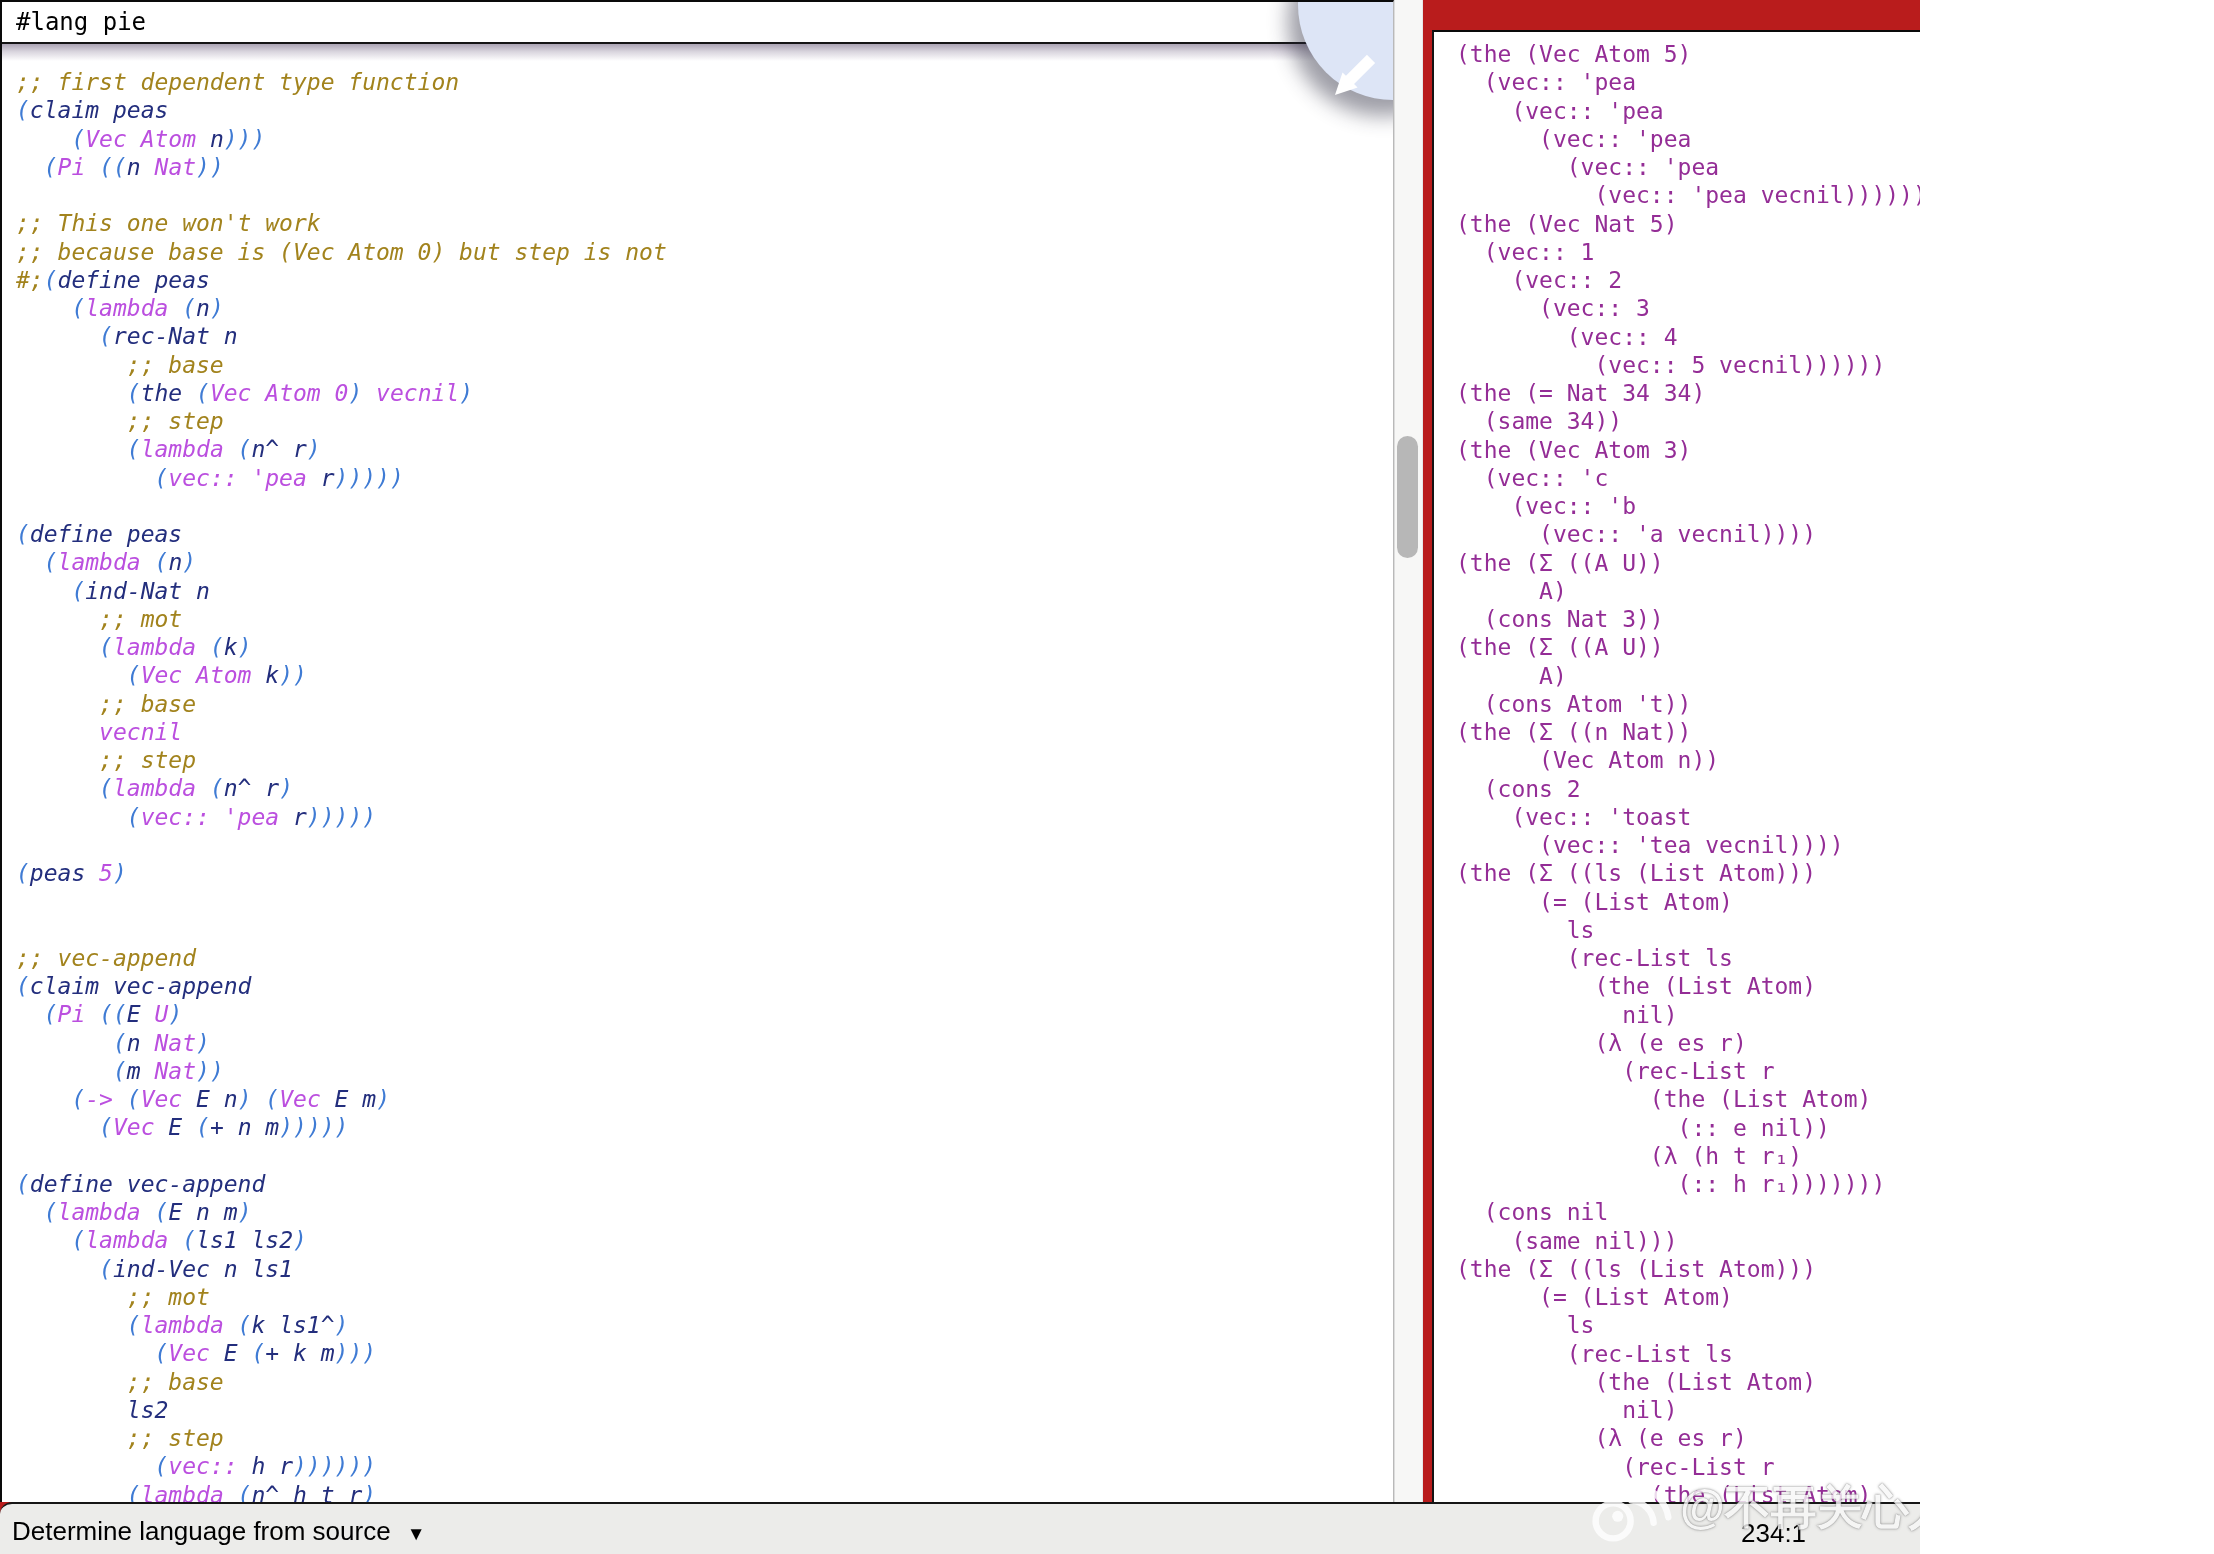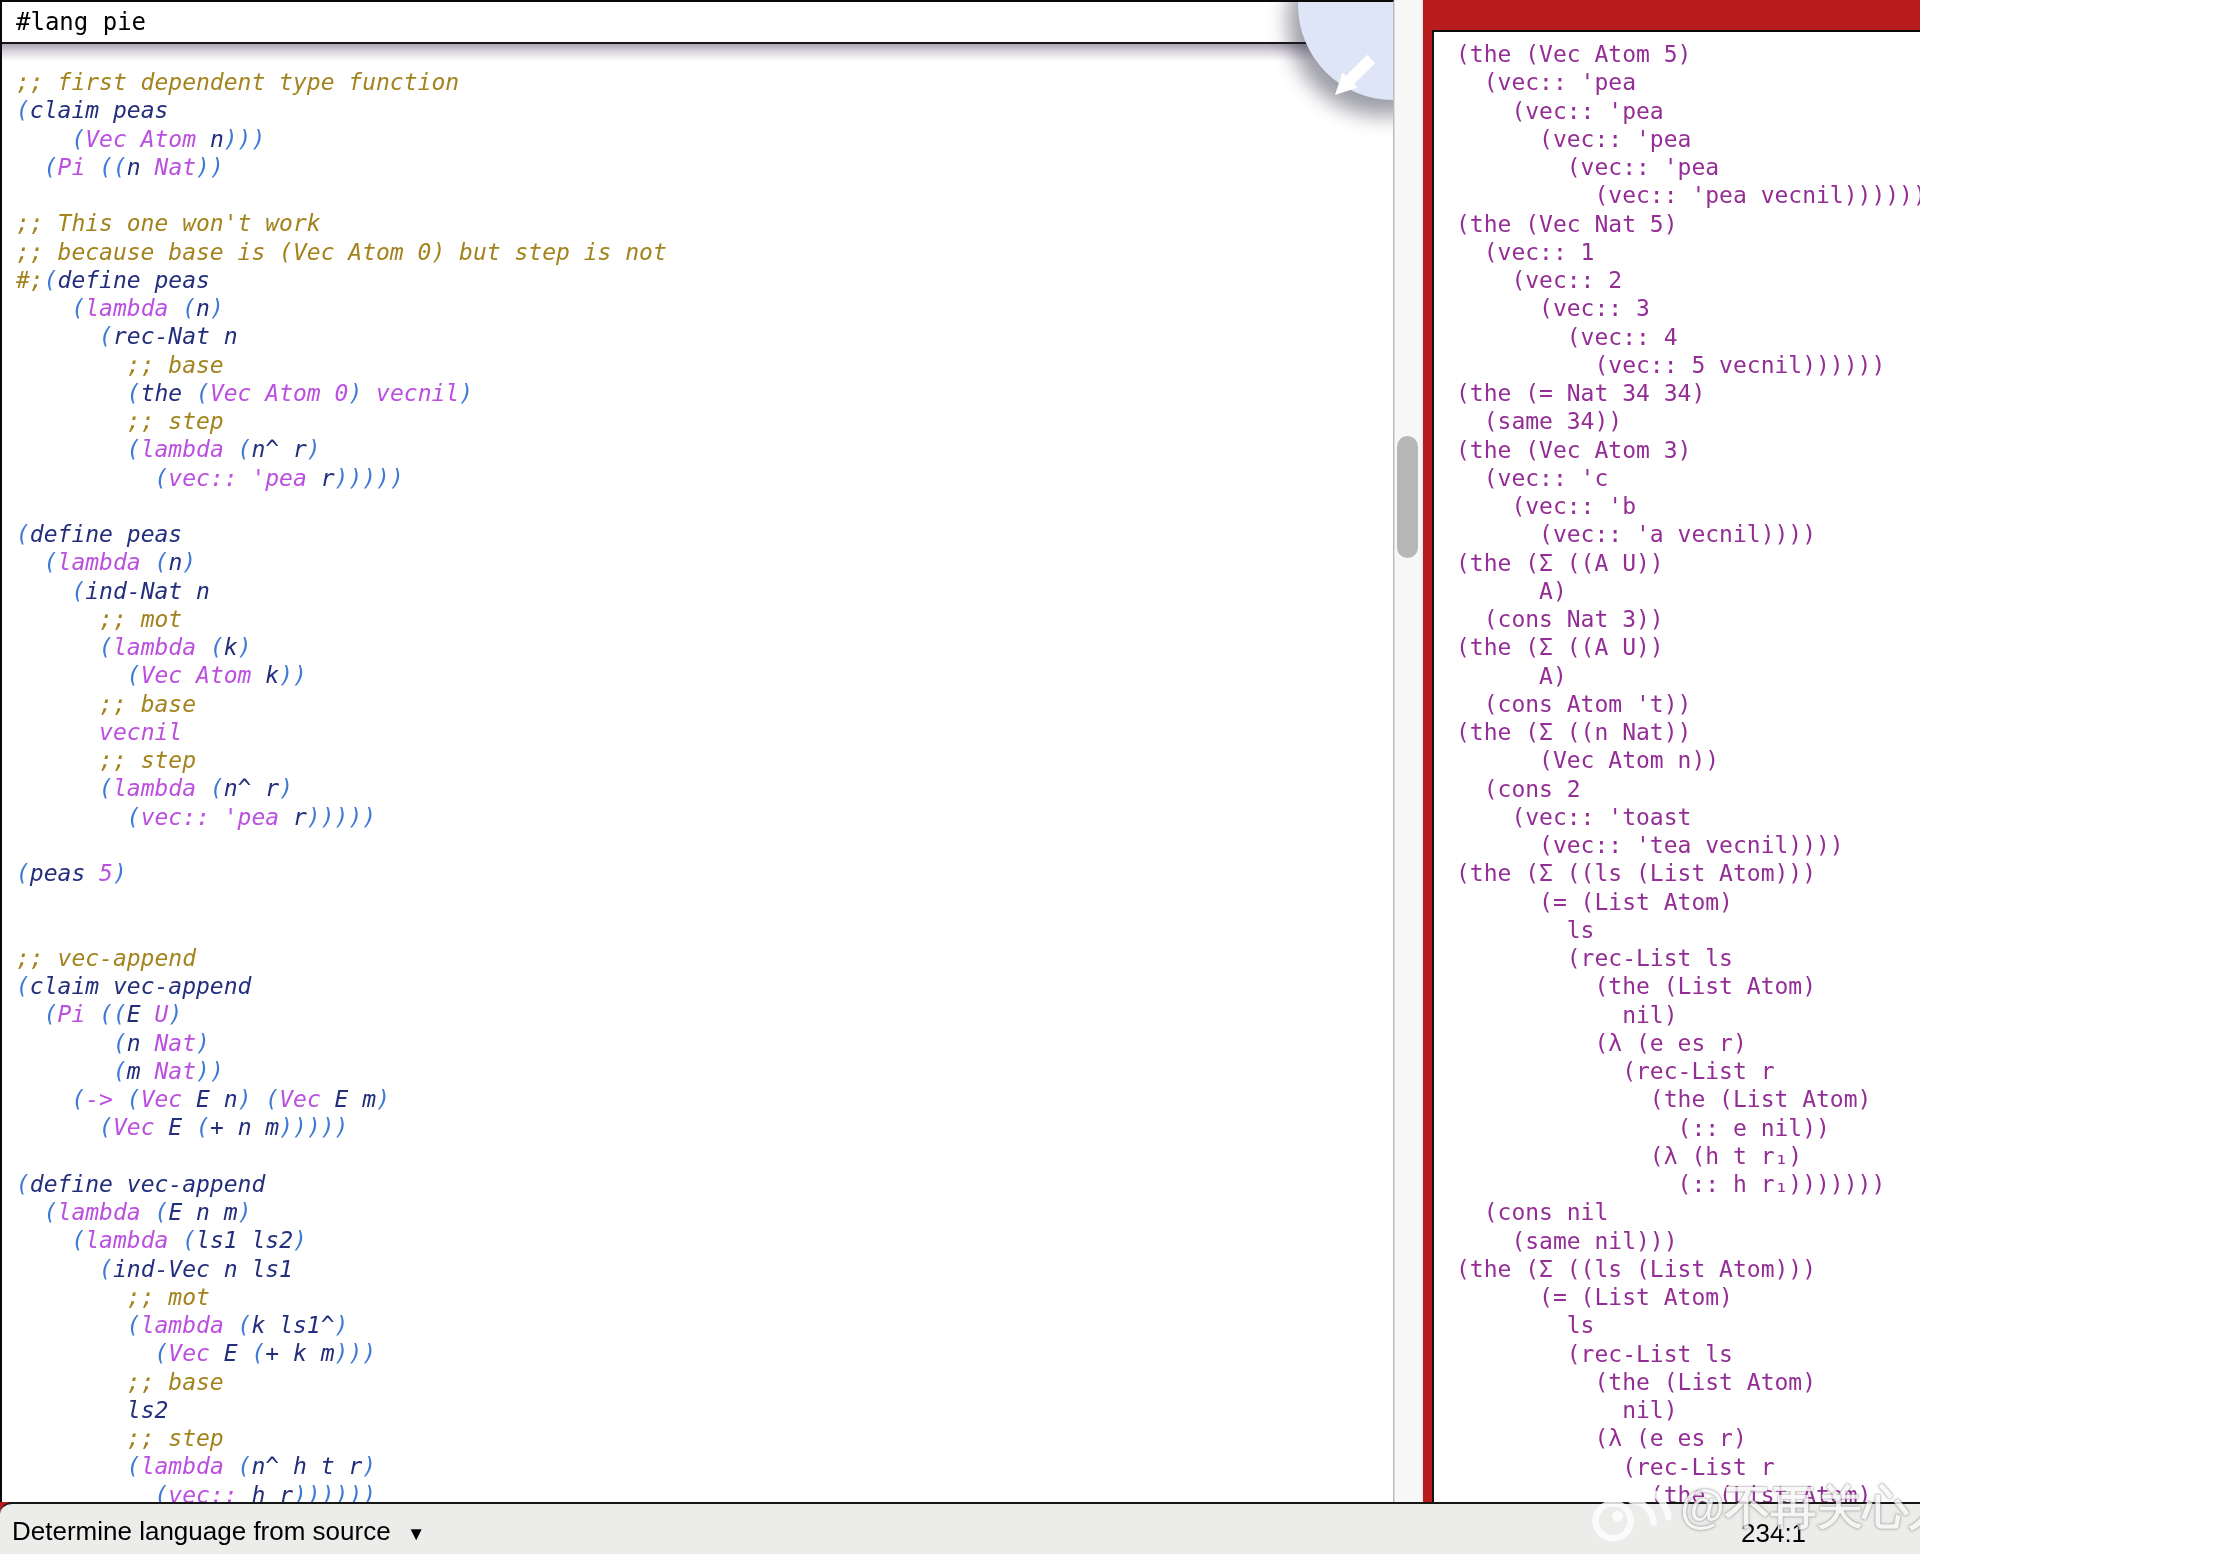--- a/index.html
+++ b/index.html
@@ -116,22 +116,22 @@
         <div class="code-line"><span class="t-p">(</span><span class="t-k">define vec-append</span></div>
         <div class="code-line"><span class="t-s">  </span><span class="t-p">(</span><span class="t-m">lambda</span><span class="t-s"> </span><span class="t-p">(</span><span class="t-k">E n m</span><span class="t-p">)</span></div>
         <div class="code-line"><span class="t-s">    </span><span class="t-p">(</span><span class="t-m">lambda</span><span class="t-s"> </span><span class="t-p">(</span><span class="t-k">ls1 ls2</span><span class="t-p">)</span></div>
         <div class="code-line"><span class="t-s">      </span><span class="t-p">(</span><span class="t-k">ind-Vec n ls1</span></div>
         <div class="code-line"><span class="t-s">        </span><span class="t-c">;; mot</span></div>
         <div class="code-line"><span class="t-s">        </span><span class="t-p">(</span><span class="t-m">lambda</span><span class="t-s"> </span><span class="t-p">(</span><span class="t-k">k ls1^</span><span class="t-p">)</span></div>
         <div class="code-line"><span class="t-s">          </span><span class="t-p">(</span><span class="t-m">Vec</span><span class="t-s"> </span><span class="t-k">E</span><span class="t-s"> </span><span class="t-p">(</span><span class="t-k">+ k m</span><span class="t-p">)))</span></div>
         <div class="code-line"><span class="t-s">        </span><span class="t-c">;; base</span></div>
         <div class="code-line"><span class="t-s">        </span><span class="t-k">ls2</span></div>
         <div class="code-line"><span class="t-s">        </span><span class="t-c">;; step</span></div>
+        <div class="code-line"><span class="t-s">          </span><span class="t-p">(</span><span class="t-m">vec::</span><span class="t-s"> </span><span class="t-k">h r</span><span class="t-p">))))))</span></div>
         <div class="code-line"><span class="t-s">        </span><span class="t-p">(</span><span class="t-m">lambda</span><span class="t-s"> </span><span class="t-p">(</span><span class="t-k">n^ h t r</span><span class="t-p">)</span></div>
-        <div class="code-line"><span class="t-s">          </span><span class="t-p">(</span><span class="t-m">vec::</span><span class="t-s"> </span><span class="t-k">h r</span><span class="t-p">))))))</span></div>
       </div>
     <div class="jump-badge" style="left:1296px;top:-92px;">
       <svg width="82" height="82" viewBox="0 0 100 100" style="left:14px;top:126px;">
         <polygon points="28,72 55.6,62.8 51.3,58.6 77,33 67,23 41.4,48.6 37.2,44.4" fill="#ffffff"></polygon>
       </svg>
     </div>
   </div>
 
   <div class="sb-track left"></div>
   <div class="sb-thumb left"></div>

